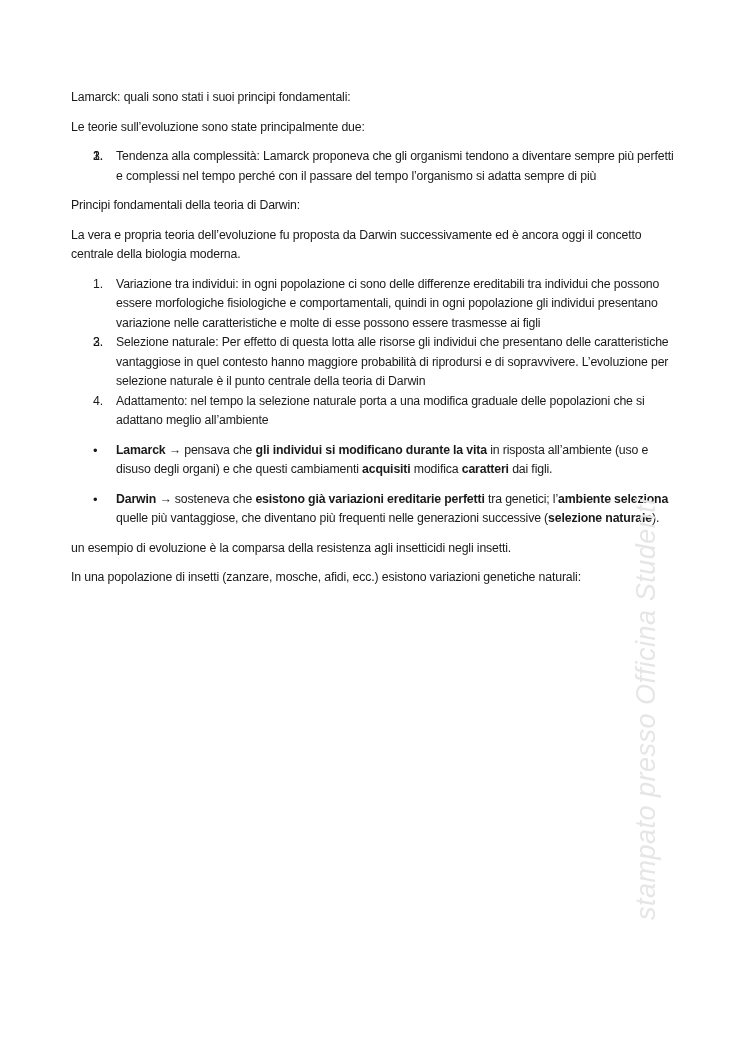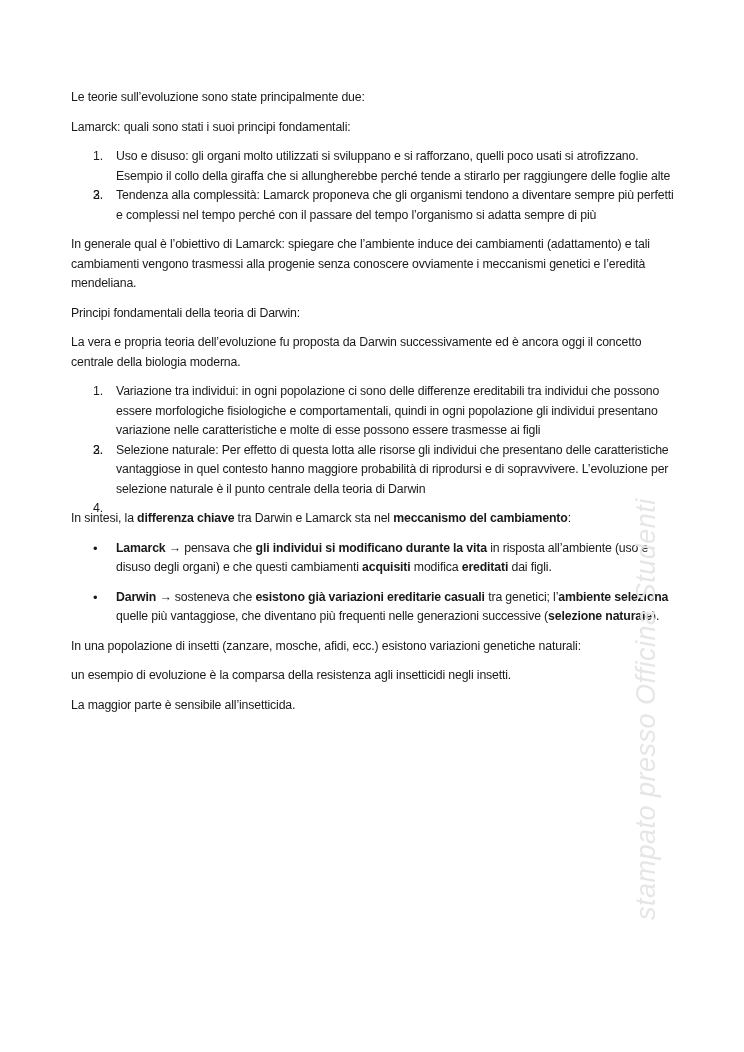--- a/index.html
+++ b/index.html
@@ -22,45 +22,42 @@
     transform-origin: 0 0; transform: rotate(-90deg);
     font-size: 27px; font-style: italic; color: #e6e6e6;
     white-space: nowrap; letter-spacing: 0.5px;
     font-family: "Liberation Sans", sans-serif;
   }
 </style>
 </head>
 <body>
 
 <div class="page">
+  <p>Lamarck: quali sono stati i suoi principi fondamentali:</p>
   <p>Le teorie sull’evoluzione sono state principalmente due:</p>
-  <p>Lamarck: quali sono stati i suoi principi fondamentali:</p>
 
   <ol>
-    <li><span class="num">1.</span><span>Uso e disuso: gli organi molto utilizzati si sviluppano e si rafforzano, quelli poco usati si atrofizzano. Esempio il collo della giraffa che si allungherebbe perché tende a stirarlo per raggiungere delle foglie alte</span></li>
+    <li><span class="num">1.</span></li>
     <li><span class="num">2.</span></li>
     <li><span class="num">3.</span><span>Tendenza alla complessità: Lamarck proponeva che gli organismi tendono a diventare sempre più perfetti e complessi nel tempo perché con il passare del tempo l’organismo si adatta sempre di più</span></li>
   </ol>
 
-  <p>In generale qual è l’obiettivo di Lamarck: spiegare che l’ambiente induce dei cambiamenti (adattamento) e tali cambiamenti vengono trasmessi alla progenie senza conoscere ovviamente i meccanismi genetici e l’eredità mendeliana.</p>
   <p>Principi fondamentali della teoria di Darwin:</p>
   <p>La vera e propria teoria dell’evoluzione fu proposta da Darwin successivamente ed è ancora oggi il concetto centrale della biologia moderna.</p>
 
   <ol>
     <li><span class="num">1.</span><span>Variazione tra individui: in ogni popolazione ci sono delle differenze ereditabili tra individui che possono essere morfologiche fisiologiche e comportamentali, quindi in ogni popolazione gli individui presentano variazione nelle caratteristiche e molte di esse possono essere trasmesse ai figli</span></li>
     <li><span class="num">2.</span></li>
     <li><span class="num">3.</span><span>Selezione naturale: Per effetto di questa lotta alle risorse gli individui che presentano delle caratteristiche vantaggiose in quel contesto hanno maggiore probabilità di riprodursi e di sopravvivere. L’evoluzione per selezione naturale è il punto centrale della teoria di Darwin</span></li>
-    <li><span class="num">4.</span></li>
+    <li><span class="num">4.</span><span>Adattamento: nel tempo la selezione naturale porta a una modifica graduale delle popolazioni che si adattano meglio all’ambiente</span></li>
   </ol>
 
-  <p><span>In sintesi, la </span><b>differenza chiave</b><span> tra Darwin e Lamarck sta nel </span><b>meccanismo del cambiamento</b><span>:</span></p>
 
   <ul>
-    <li><span class="bullet">•</span><b>Lamarck</b><span> → pensava che </span><b>gli individui si modificano durante la vita</b><span> in risposta all’ambiente (uso e disuso degli organi) e che questi cambiamenti </span><b>acquisiti</b><span> modifica </span><b>ereditati</b><span> dai figli.</span></li>
-    <li><span class="bullet">•</span><b>Darwin</b><span> → sosteneva che </span><b>esistono già variazioni ereditarie casuali</b><span> tra genetici; l’</span><b>ambiente seleziona</b><span> quelle più vantaggiose, che diventano più frequenti nelle generazioni successive (</span><b>selezione naturale</b><span>).</span></li>
+    <li><span class="bullet">•</span><b>Lamarck</b><span> → pensava che </span><b>gli individui si modificano durante la vita</b><span> in risposta all’ambiente (uso e disuso degli organi) e che questi cambiamenti </span><b>acquisiti</b><span> modifica </span><b>caratteri</b><span> dai figli.</span></li>
+    <li><span class="bullet">•</span><b>Darwin</b><span> → sosteneva che </span><b>esistono già variazioni ereditarie perfetti</b><span> tra genetici; l’</span><b>ambiente seleziona</b><span> quelle più vantaggiose, che diventano più frequenti nelle generazioni successive (</span><b>selezione naturale</b><span>).</span></li>
   </ul>
 
+  <p>un esempio di evoluzione è la comparsa della resistenza agli insetticidi negli insetti.</p>
   <p>In una popolazione di insetti (zanzare, mosche, afidi, ecc.) esistono variazioni genetiche naturali:</p>
-  <p>un esempio di evoluzione è la comparsa della resistenza agli insetticidi negli insetti.</p>
-  <p>La maggior parte è sensibile all’insetticida.</p>
 </div>
 
 <div class="watermark">stampato presso Officina Studenti</div>
 
 </body></html>

